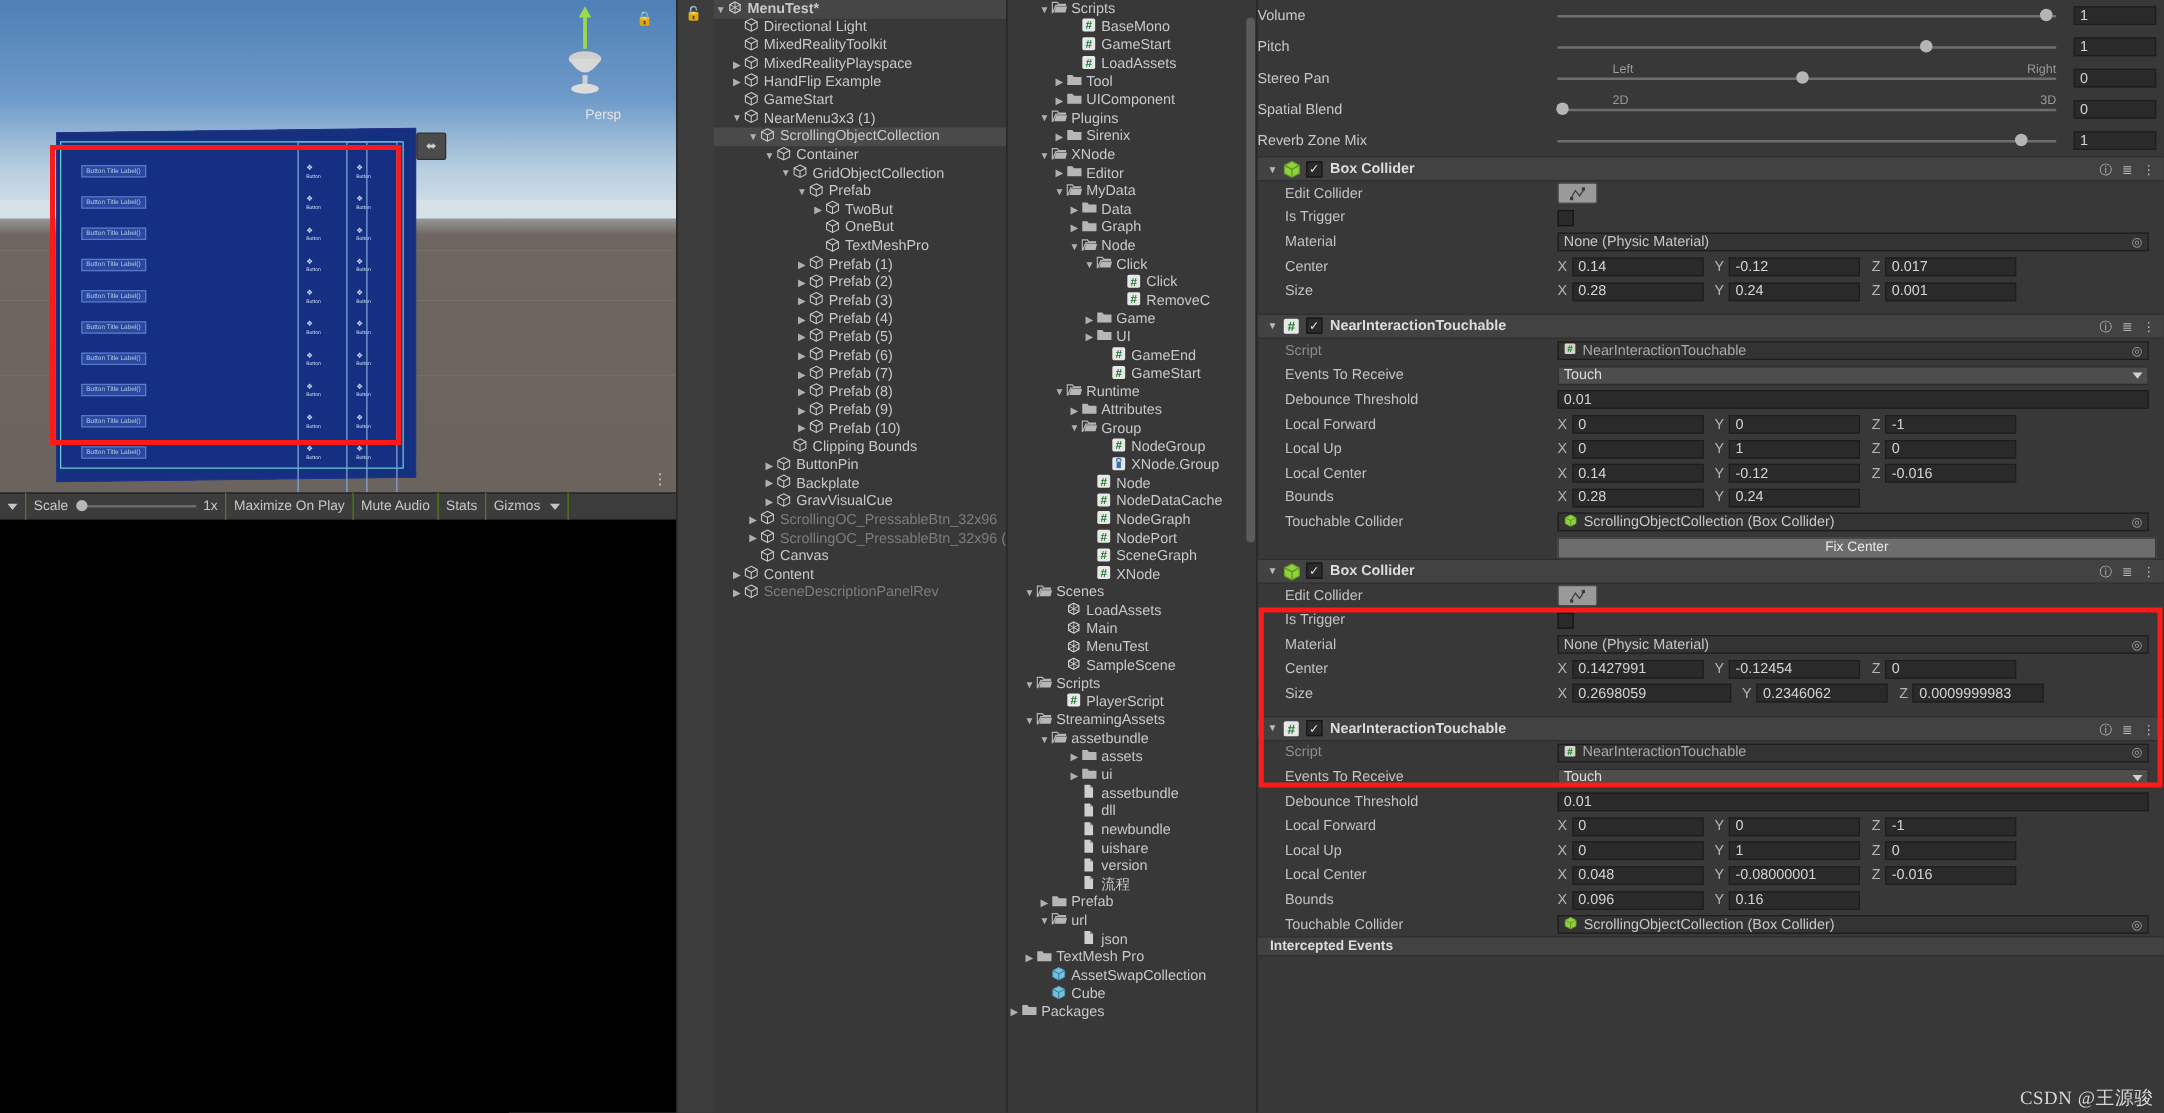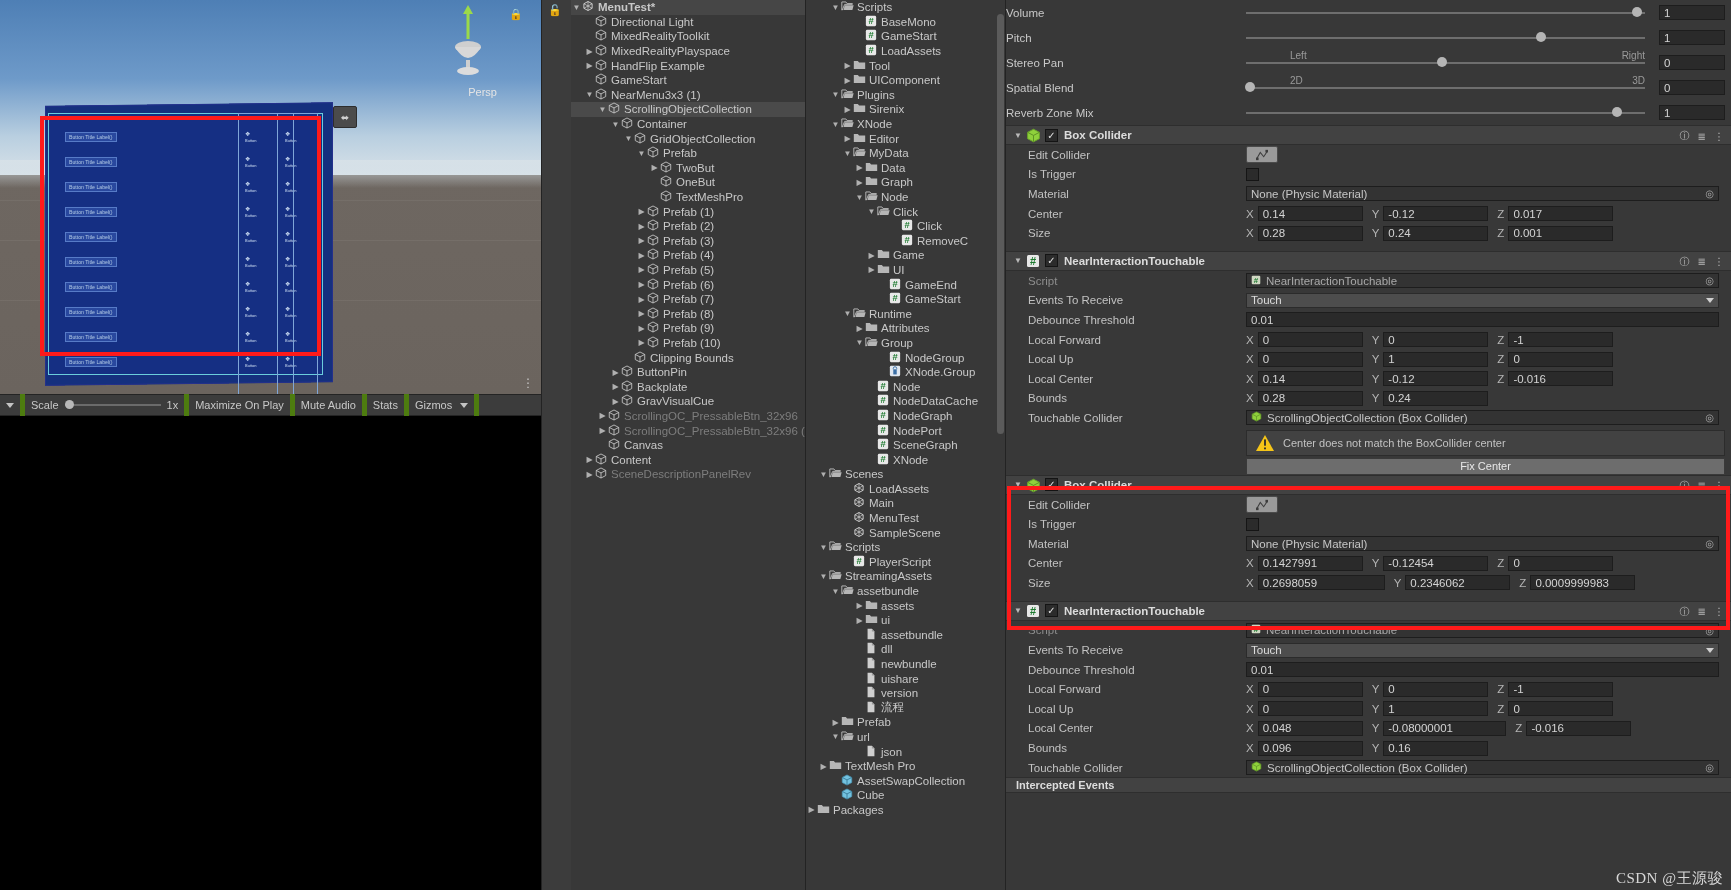--- a/index.html
+++ b/index.html
@@ -38,21 +38,21 @@
   .lock-ic { position:absolute; right:18px; top:8px; font-size:11px; color:#d4d4d4; }
   .move-widget { position:absolute; left:333px; top:106px; width:24px; height:22px;
                  background:#4b4b4b; border:1px solid #2d2d2d; border-radius:2px;
                  display:flex; align-items:center; justify-content:center; font-size:10px; color:#d0d0d0; }
 
   
   #game-toolbar { position:absolute; left:0; top:394px; width:541px; height:22px;
       background:#3c3c3c; border-top:1px solid #242424; border-bottom:1px solid #242424;
       display:flex; align-items:center; }
   #game-toolbar .tb { display:flex; align-items:center; height:22px; padding:0 6px;
-      border-right:5px solid #4d7c0f; font-size:11px; color:#c8c8c8; white-space:nowrap; }
+      border-right:1px solid #4d7c0f; font-size:11px; color:#c8c8c8; white-space:nowrap; }
   .tb.noborder { border-right:none; }
   .slider-track { position:relative; width:96px; height:2px; background:#6b6b6b; margin:0 6px; }
   .slider-knob { position:absolute; left:0; top:-4px; width:9px; height:9px; border-radius:50%; background:#b8b8b8; }
   .caret { width:0;height:0;border-left:4px solid transparent;border-right:4px solid transparent;border-top:5px solid #c4c4c4; }
   .kebab { letter-spacing:1px; font-size:12px; line-height:8px; }
 
   
   #game-view { position:absolute; left:0; top:416px; width:541px; height:474px; background:#000; overflow:hidden; }
 
   
@@ -1227,28 +1227,20 @@
               <div class="fld" style="width:105px">0.24</div>
             </div>
           </div>
           <div class="prop">
             <div class="lab">Touchable Collider</div>
             <div class="obj-fld" style="position:absolute;left:240px;width:473px;"><span style="margin-right:5px"><svg width="11" height="11" viewBox="0 0 16 16">
                   <path d="M8 1.3 14.3 4.6v6.8L8 14.7 1.7 11.4V4.6z" fill="#8fd13c" stroke="#6aa32a" stroke-width="1"></path>
                   <path d="M1.7 4.6 8 7.9l6.3-3.3M8 7.9v6.8" fill="none" stroke="#5b8f22" stroke-width="1"></path>
                 </svg></span>ScrollingObjectCollection (Box Collider)<span class="sel-dot">◎</span></div>
           </div>
-          <div class="warn">
-            <svg width="20" height="18" viewBox="0 0 22 20">
-              <path d="M11 1 21 19H1z" fill="#f5c518"></path>
-              <rect x="10" y="6" width="2" height="7" fill="#2b2b2b"></rect>
-              <rect x="10" y="15" width="2" height="2" fill="#2b2b2b"></rect>
-            </svg>
-            <span class="txt">Center does not match the BoxCollider center</span>
-          </div>
           <div class="fixbtn">Fix Center</div>
         </div>
         <div>
           <div class="comp-head">
             <span class="foldtri">▼</span>
             <span class="greenbox"><svg width="15" height="15" viewBox="0 0 16 16">
                 <path d="M8 1.3 14.3 4.6v6.8L8 14.7 1.7 11.4V4.6z" fill="#8fd13c" stroke="#6aa32a" stroke-width="1"></path>
                 <path d="M1.7 4.6 8 7.9l6.3-3.3M8 7.9v6.8" fill="none" stroke="#5b8f22" stroke-width="1"></path>
               </svg></span>
             <span class="chk">✓</span>
@@ -1356,21 +1348,21 @@
               <span class="ax" style="margin-left:9px">Z</span>
               <div class="fld" style="width:105px">0</div>
             </div>
           </div>
           <div class="prop">
             <div class="lab">Local Center</div>
             <div class="xyz" style="position:absolute; left:240px;">
               <span class="ax">X</span>
               <div class="fld" style="width:105px">0.048</div>
               <span class="ax" style="margin-left:9px">Y</span>
-              <div class="fld" style="width:123px">-0.08000001</div>
+              <div class="fld" style="width:105px">-0.08000001</div>
               <span class="ax" style="margin-left:9px">Z</span>
               <div class="fld" style="width:105px">-0.016</div>
             </div>
           </div>
           <div class="prop">
             <div class="lab">Bounds</div>
             <div class="xyz" style="position:absolute; left:240px;">
               <span class="ax">X</span>
               <div class="fld" style="width:105px">0.096</div>
               <span class="ax" style="margin-left:9px">Y</span>

